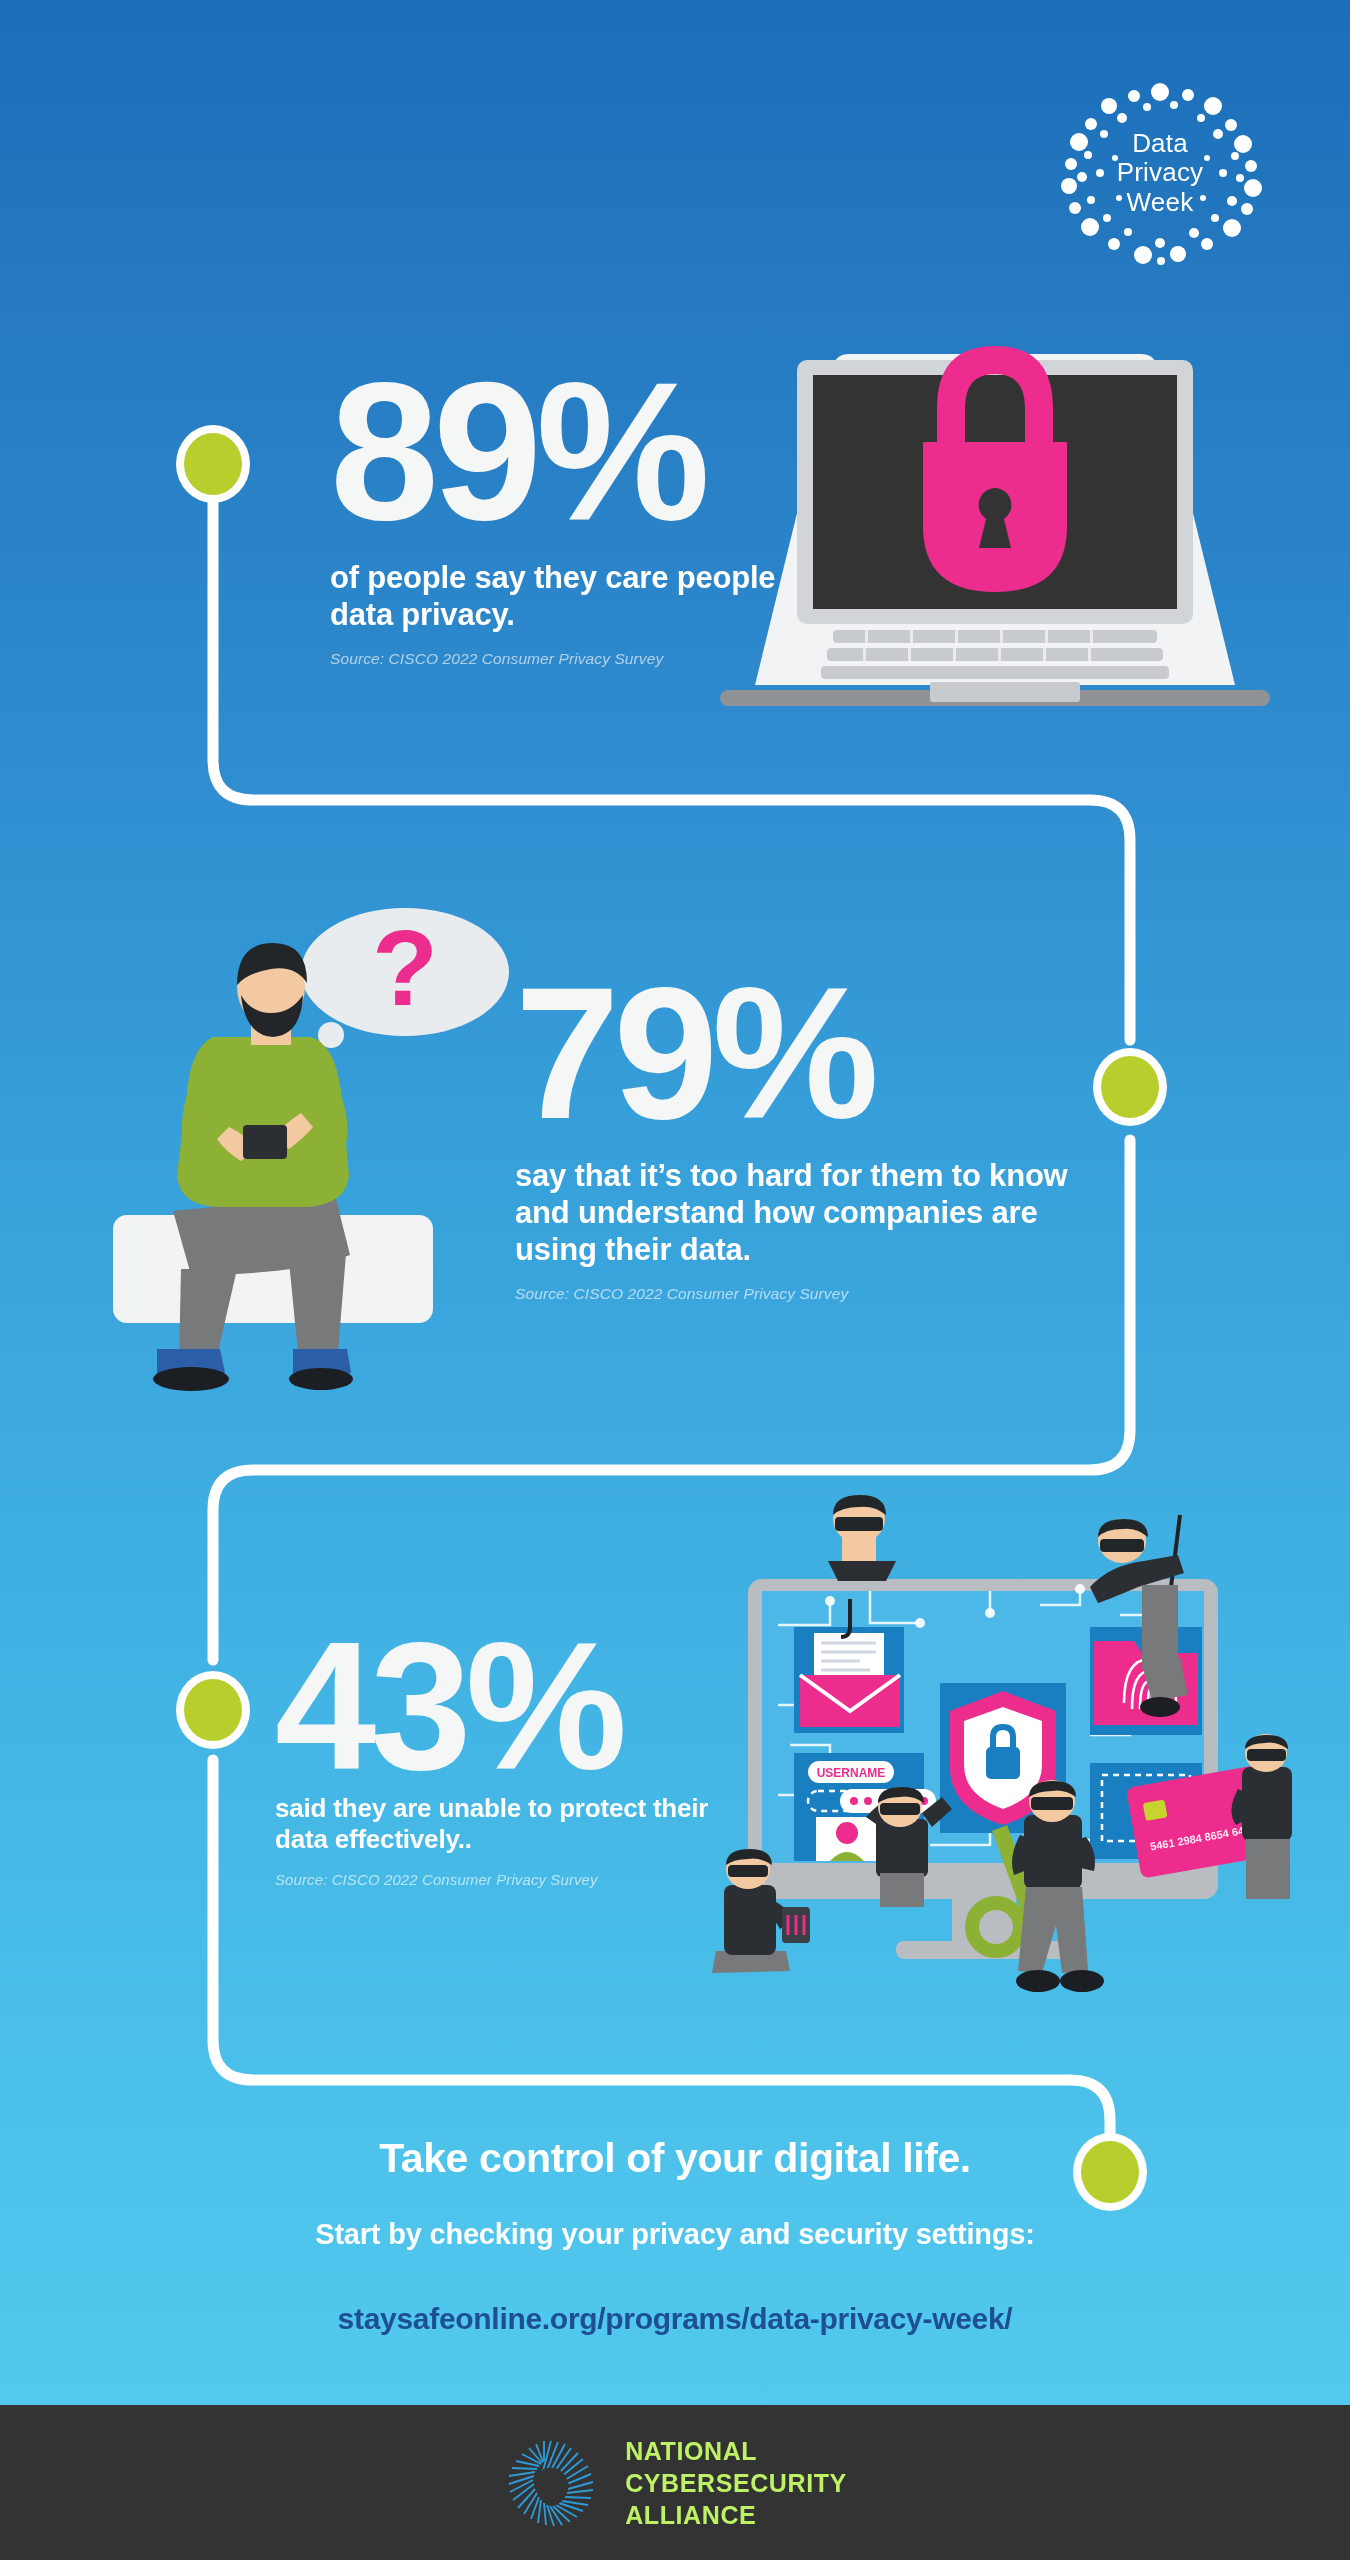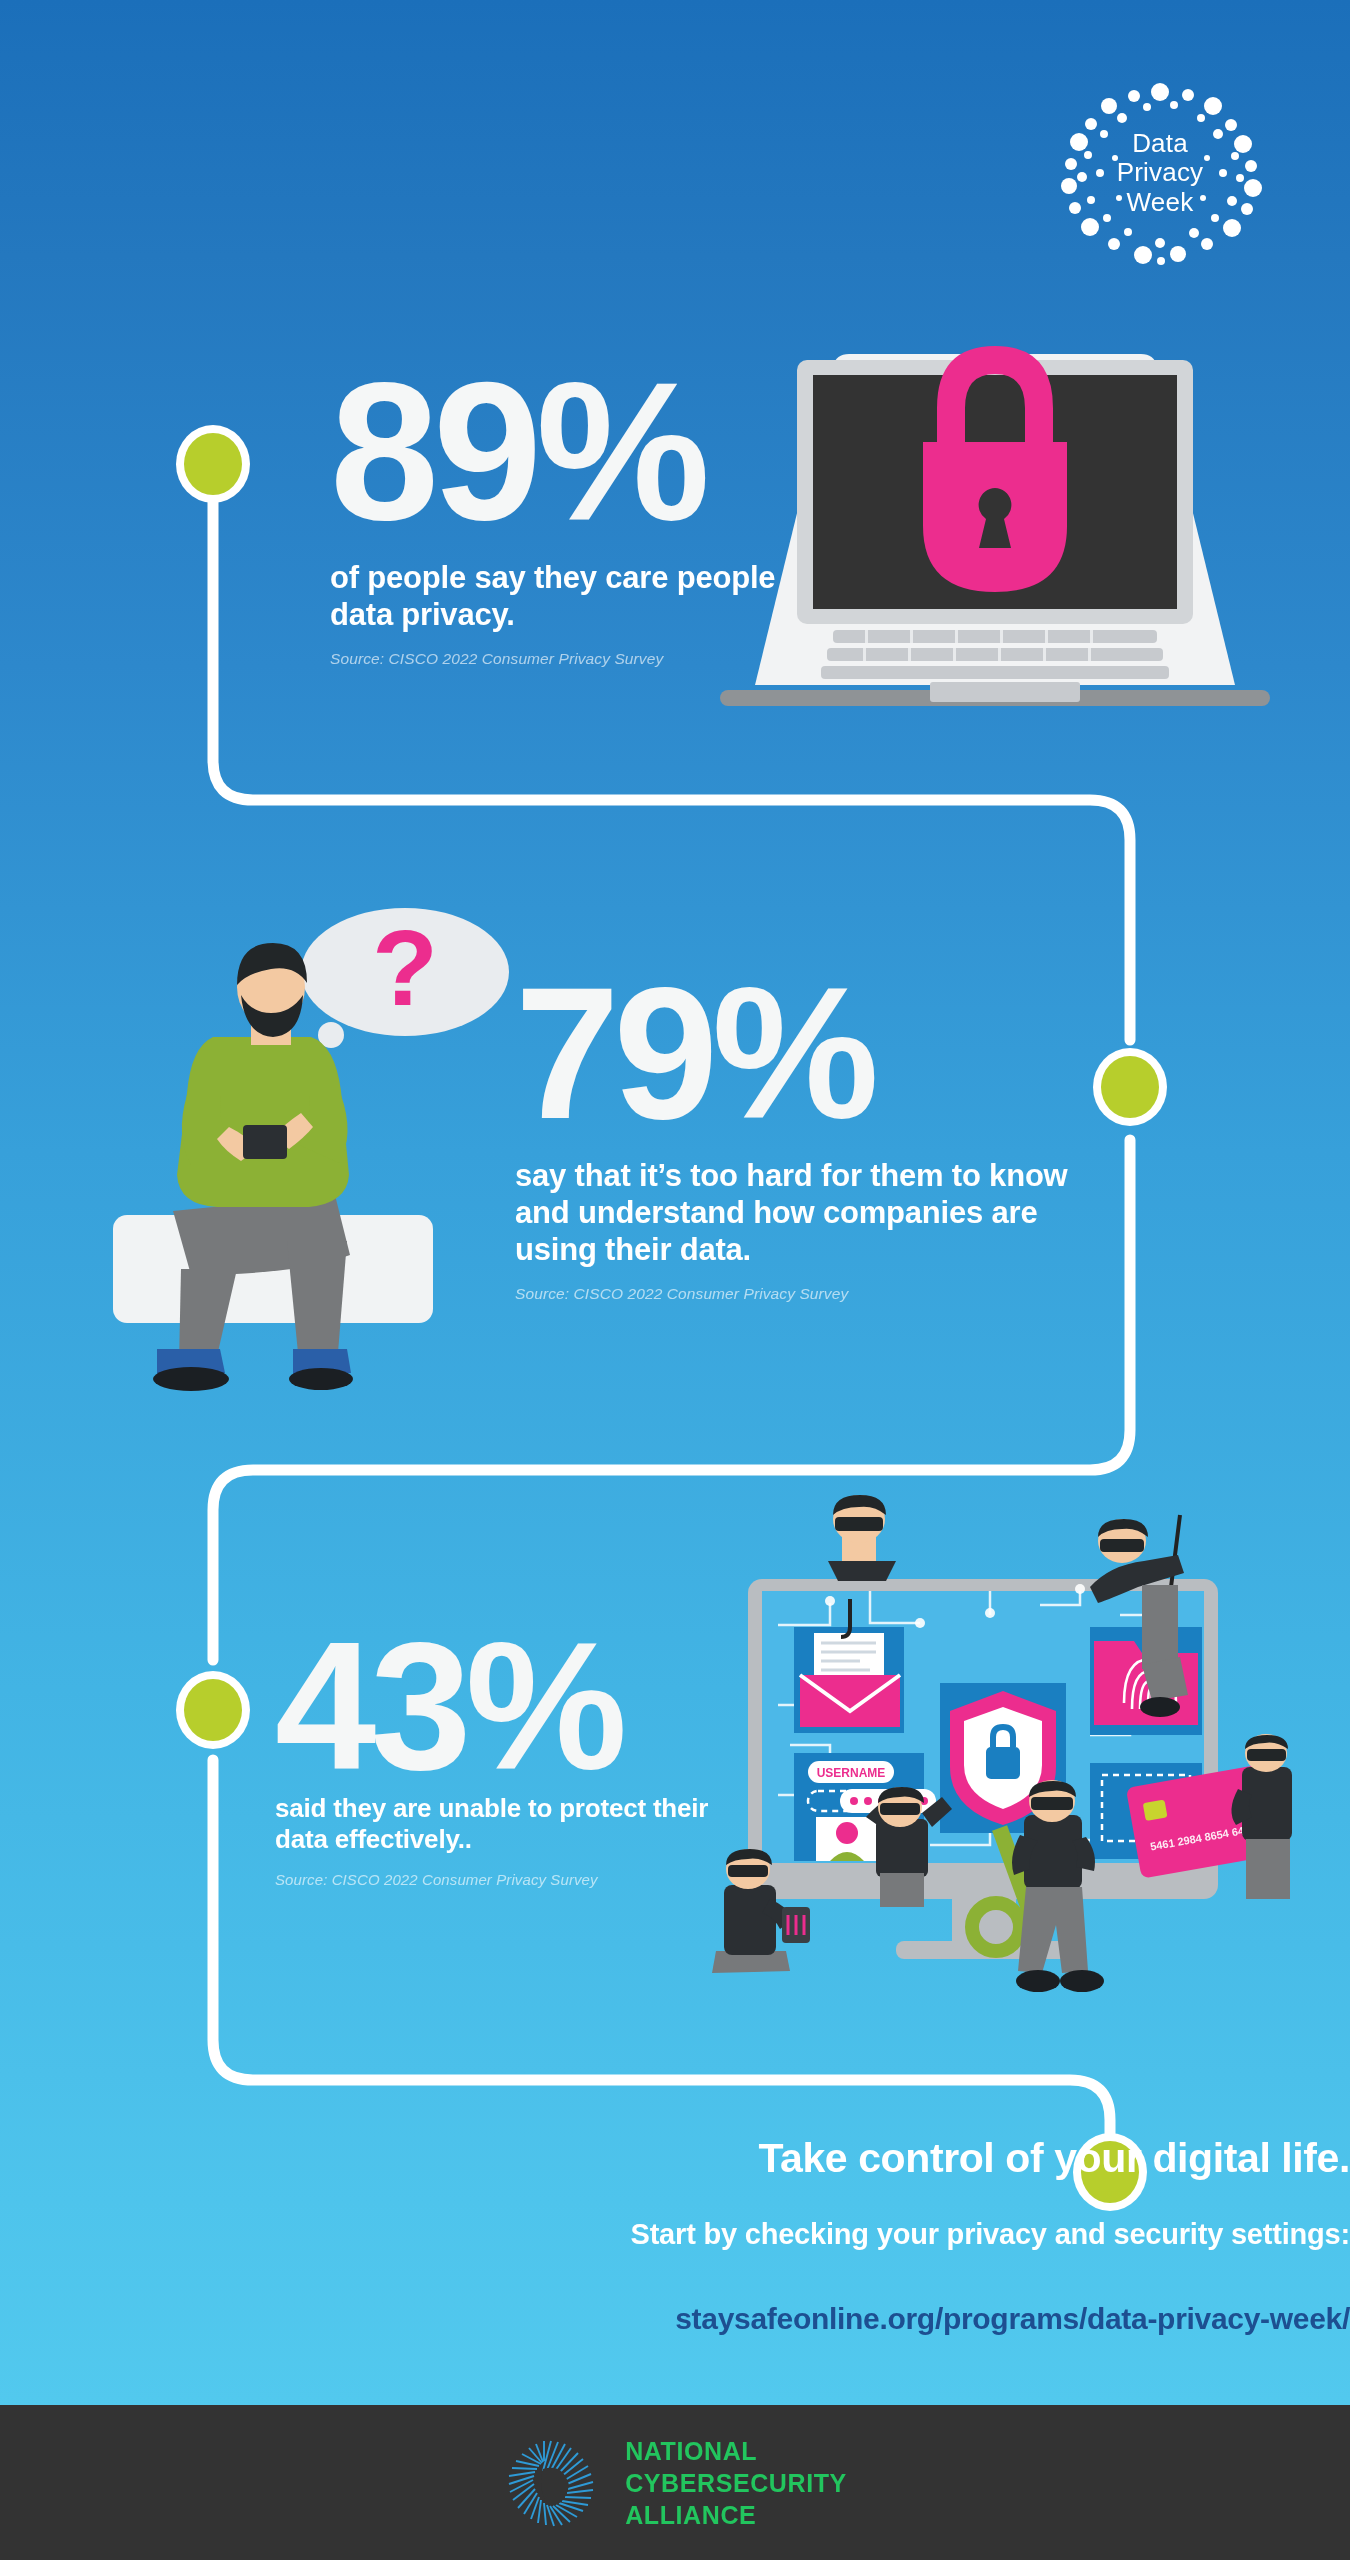--- a/index.html
+++ b/index.html
@@ -80,33 +80,33 @@
   #stat79 .big-num { font-size:188px; }
   #stat79 .stat-caption { font-size:31px; margin-top:24px; }
   #stat79 .stat-source { font-size:15.5px; margin-top:17px; }
 
   #stat43 { left:275px; top:1630px; width:470px; }
   #stat43 .big-num { font-size:182px; }
   #stat43 .stat-caption { font-size:26px; margin-top:10px; }
   #stat43 .stat-source { font-size:15px; margin-top:16px; }
 
   
-  .cta { position:absolute; left:0; width:1350px; text-align:right; color:#fff; }
+  .cta { position:absolute; left:0; width:1350px; text-align:center; color:#fff; }
   #cta-head { top:2135px; font-size:41px; font-weight:bold; letter-spacing:-0.4px; }
   #cta-sub  { top:2218px; font-size:29px; font-weight:bold; letter-spacing:-0.2px; }
   #cta-url  { top:2302px; font-size:30px; font-weight:bold; color:#1d4f91; letter-spacing:-0.3px; }
 
   
   #footer {
     position:absolute; left:0; top:2405px; width:1350px; height:155px;
     background:#333333;
     display:flex; align-items:center; justify-content:center; gap:26px;
   }
   #footer .nca-word {
-    color:#22c55e; font-weight:bold; font-size:25px; line-height:1.28;
+    color:#bef264; font-weight:bold; font-size:25px; line-height:1.28;
     letter-spacing:0.6px;
   }
 
   
   .ill { position:absolute; }
   #laptop-ill { left:715px; top:330px; }
   #person-ill { left:95px; top:845px; }
   #hack-ill   { left:690px; top:1495px; }
 </style>
 </head>

